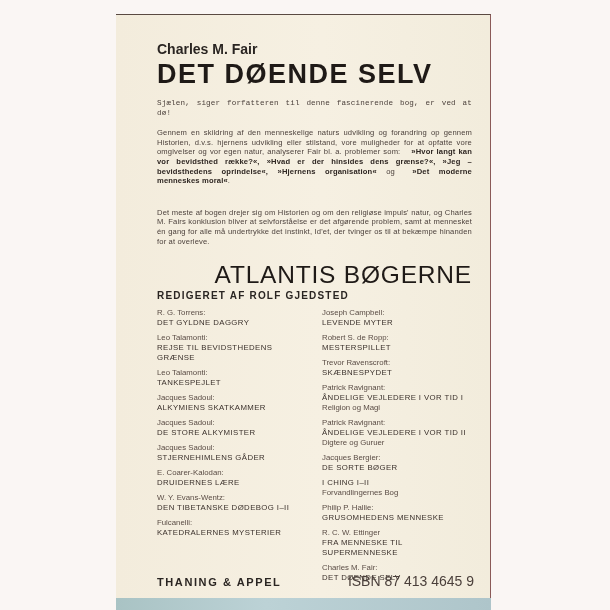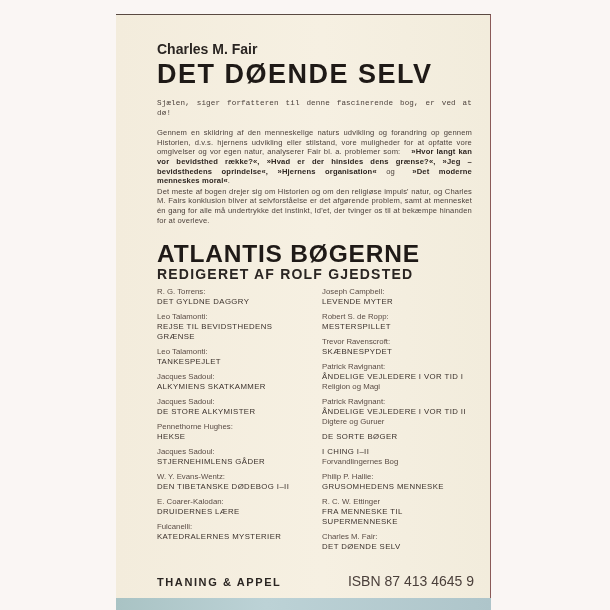--- a/index.html
+++ b/index.html
@@ -40,27 +40,27 @@
     }
     .para {
       font-size: 7.6px; line-height: 9.6px;
       color: #4a3f3a;
       margin: 0; text-align: justify;
       letter-spacing: 0.15px;
     }
     .para b { color: #2e2622; margin-left: 8px; }
     .p1 { margin-top: 11px; font-family: Liberation Mono, monospace; }
     .p2 { margin-top: 10px; }
-    .p3 { margin-top: 1px; }
+    .p3 { margin-top: 22px; }
     .series-title {
-      font-size: 24.5px; font-weight: bold; letter-spacing: 0.8px;
-      margin: 16px 0 0 0; line-height: 26px; color: #1f1a17;
+      font-size: 24.5px; font-weight: normal; letter-spacing: 0.8px;
+      margin: 16px 0 0 0; line-height: 26px; color: #1f1a17; text-align: right;
     }
     .series-sub {
-      font-size: 14px; font-weight: bold; letter-spacing: 1.2px;
+      font-size: 10px; font-weight: bold; letter-spacing: 1.2px;
       margin: 1px 0 0 0; line-height: 13px; color: #2a2522;
     }
     .cols {
       display: flex; justify-content: space-between;
       margin-top: 6px;
     }
     .col { width: 152px; }
     .col.right { width: 150px; }
     .entry { margin-bottom: 5px; }
     .entry-author {
@@ -120,34 +120,30 @@
           </div>
           <div class="entry">
             <span class="entry-author">Jacques Sadoul:</span>
             <span class="entry-title">ALKYMIENS SKATKAMMER</span>
           </div>
           <div class="entry">
             <span class="entry-author">Jacques Sadoul:</span>
             <span class="entry-title">DE STORE ALKYMISTER</span>
           </div>
           <div class="entry">
-            <span class="entry-author">Pennethorne Hughes:</span>
-            <span class="entry-title">HEKSE</span>
-          </div>
-          <div class="entry">
             <span class="entry-author">Jacques Sadoul:</span>
             <span class="entry-title">STJERNEHIMLENS GÅDER</span>
           </div>
           <div class="entry">
+            <span class="entry-author">E. Coarer-Kalodan:</span>
+            <span class="entry-title">DRUIDERNES LÆRE</span>
+          </div>
+          <div class="entry">
             <span class="entry-author">W. Y. Evans-Wentz:</span>
             <span class="entry-title">DEN TIBETANSKE DØDEBOG I–II</span>
-          </div>
-          <div class="entry">
-            <span class="entry-author">E. Coarer-Kalodan:</span>
-            <span class="entry-title">DRUIDERNES LÆRE</span>
           </div>
           <div class="entry">
             <span class="entry-author">Fulcanelli:</span>
             <span class="entry-title">KATEDRALERNES MYSTERIER</span>
           </div>
         </div>
       <div class="col right" id="col-right">
           <div class="entry">
             <span class="entry-author">Joseph Campbell:</span>
             <span class="entry-title">LEVENDE MYTER</span>
@@ -164,20 +160,21 @@
             <span class="entry-author">Patrick Ravignant:</span>
             <span class="entry-title">ÅNDELIGE VEJLEDERE I VOR TID I</span>
             <span class="entry-sub">Religion og Magi</span>
           </div>
           <div class="entry">
             <span class="entry-author">Patrick Ravignant:</span>
             <span class="entry-title">ÅNDELIGE VEJLEDERE I VOR TID II</span>
             <span class="entry-sub">Digtere og Guruer</span>
           </div>
           <div class="entry">
+            <span class="entry-author">Jacques Bergier:</span>
             <span class="entry-title">DE SORTE BØGER</span>
           </div>
           <div class="entry">
             <span class="entry-title">I CHING I–II</span>
             <span class="entry-sub">Forvandlingernes Bog</span>
           </div>
           <div class="entry">
             <span class="entry-author">Philip P. Hallie:</span>
             <span class="entry-title">GRUSOMHEDENS MENNESKE</span>
           </div>

